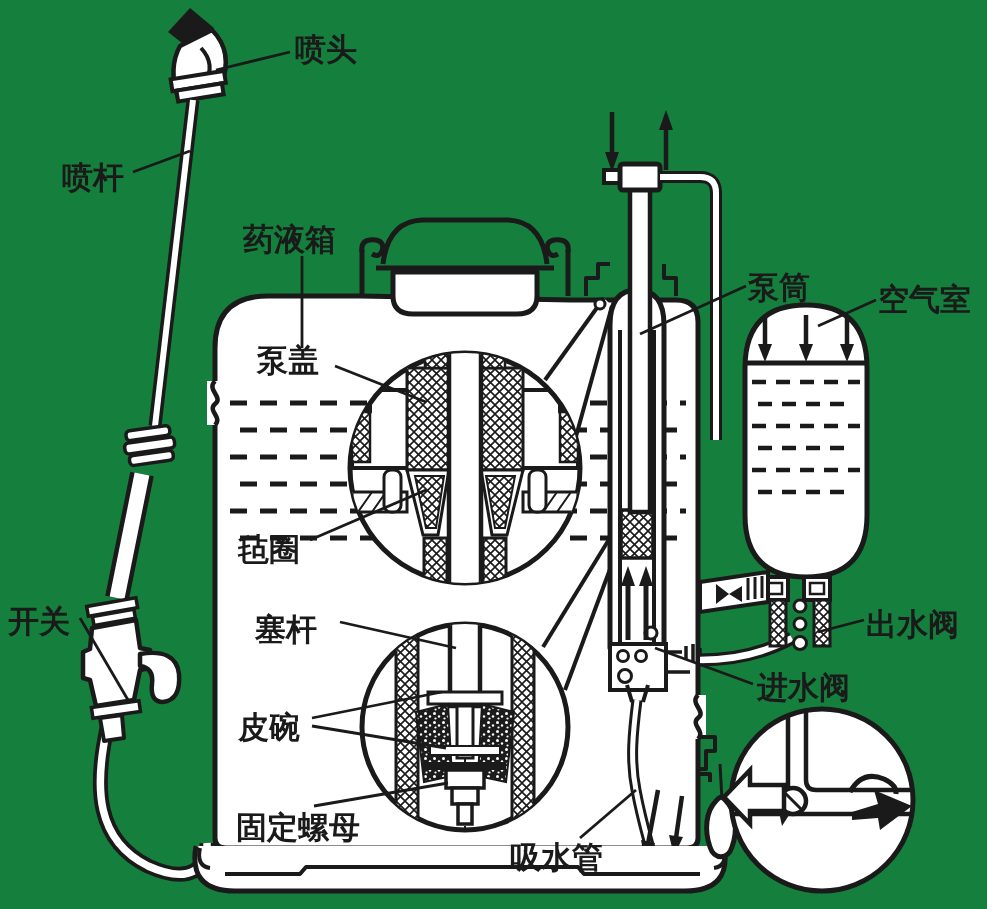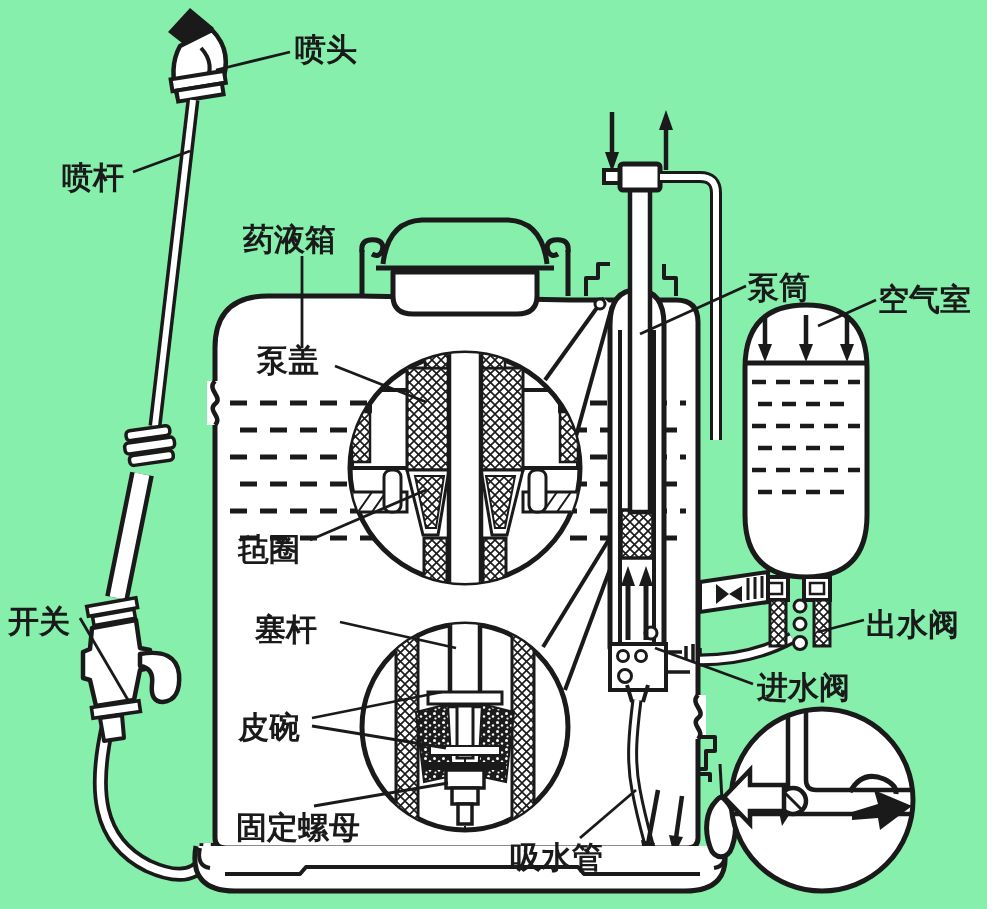--- a/index.html
+++ b/index.html
@@ -1,16 +1,16 @@
 <!DOCTYPE html>
 <html><head>
 <meta charset="utf-8">
 <style>
   html,body{margin:0;padding:0;background:#fff;}
-  #stage{position:relative;width:987px;height:909px;background:#86efac;overflow:hidden;
+  #stage{position:relative;width:987px;height:909px;background:#15803d;overflow:hidden;
          font-family:"DejaVu Serif","Liberation Serif",serif;}
   svg{position:absolute;left:0;top:0;}
   text{font-family:"DejaVu Serif","Liberation Serif",serif;font-weight:700;font-size:31px;fill:#1a1a1a;}
   .ln{stroke:#1a1a1a;fill:none;stroke-linecap:butt;stroke-linejoin:round;}
   .w{fill:#ffffff;}
 </style>
 </head>
 <body>
 
 <div id="stage">

